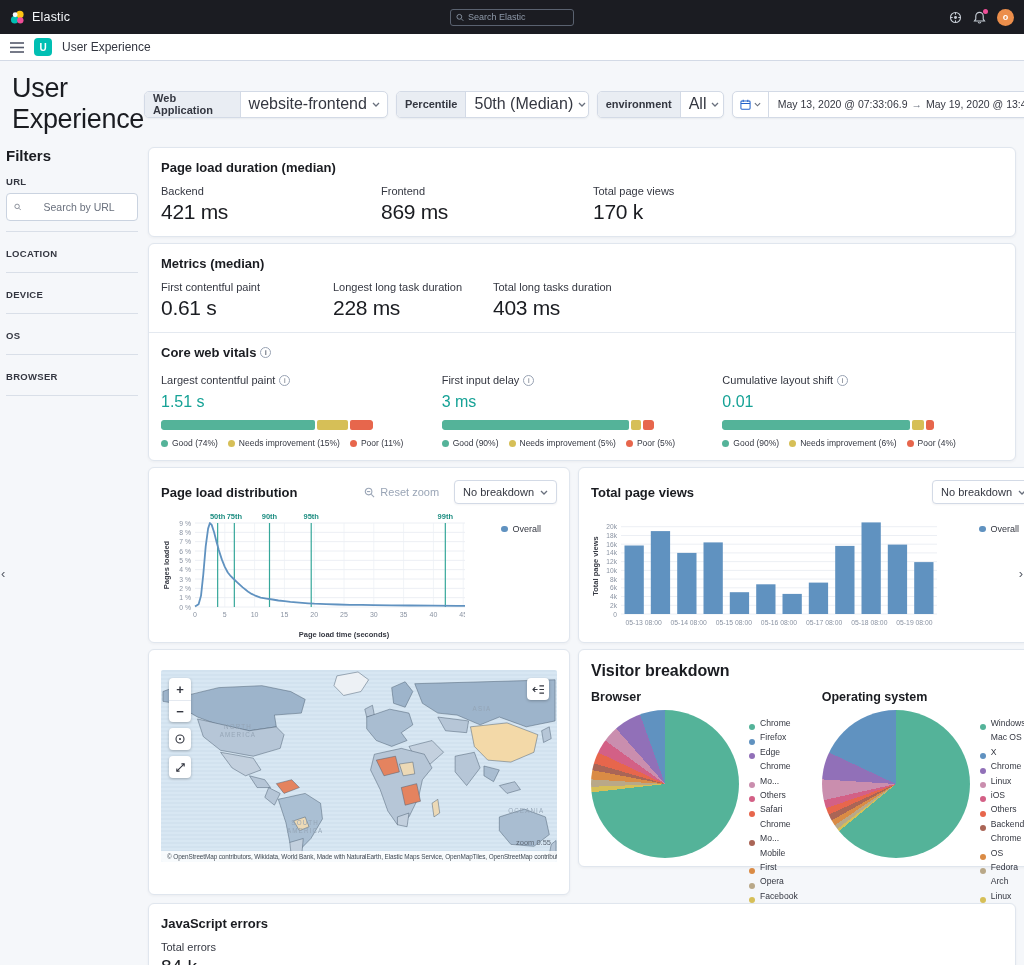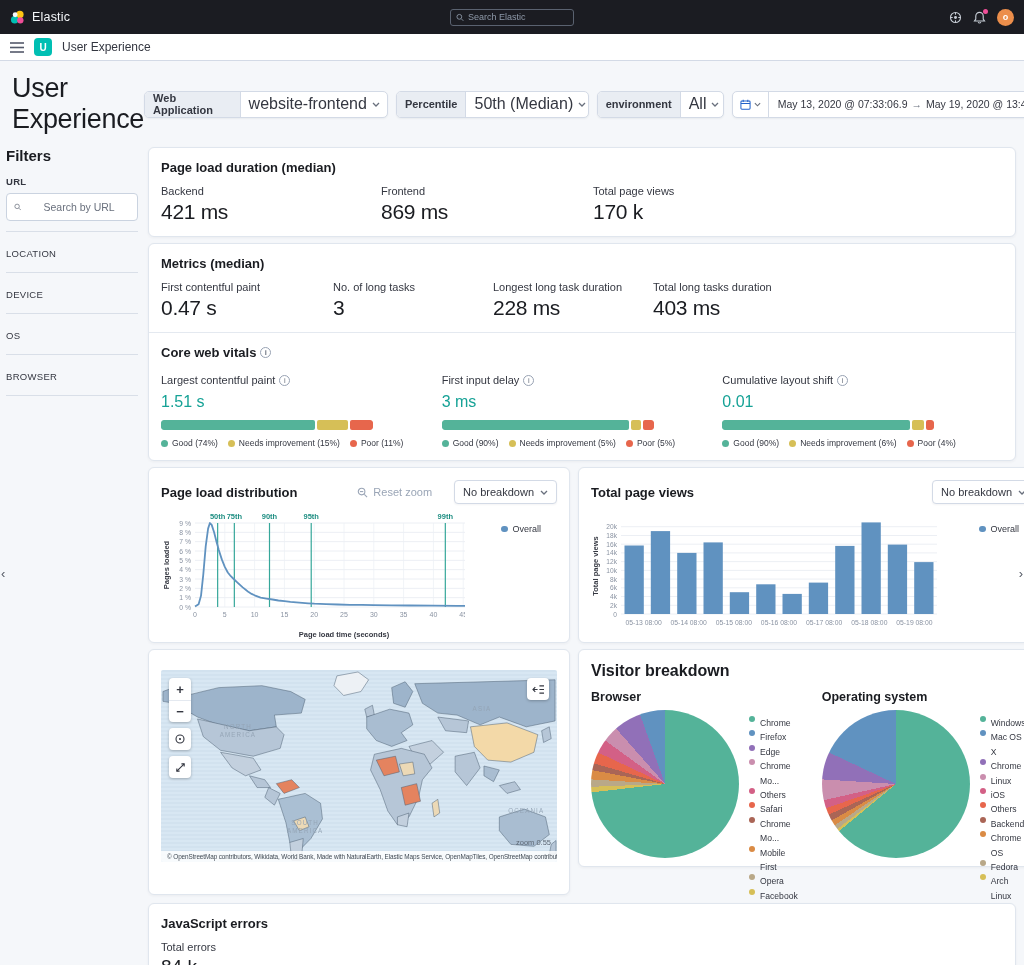--- a/index.html
+++ b/index.html
@@ -45,21 +45,21 @@
   .layout { display:flex; align-items:flex-start; }
   .sidebar { width:148px; flex:none; padding:2px 10px 0 6px; }
   .sb-title { font-size:15px; font-weight:bold; color:#1A1C21; margin-bottom:12px; }
   .sb-label { font-size:9.5px; font-weight:bold; color:#343741; letter-spacing:.3px; margin-bottom:6px; }
   .sb-search { height:28px; background:#fff; border:1px solid #CAD3E0; border-radius:4px; display:flex; align-items:center;
     gap:22px; padding:0 7px; margin-bottom:10px; }
   .sb-search input { border:none; outline:none; font-size:10.5px; color:#343741; width:100%; font-family:inherit; background:transparent; }
   .sb-search input::placeholder { color:#69707D; }
   .side-section { border-top:1px solid #D9DFE8; padding:11px 0; cursor:pointer; }
   .side-section:last-child { border-bottom:1px solid #D9DFE8; }
-  .side-section-label { font-size:9.5px; font-weight:normal; color:#343741; letter-spacing:.3px; }
+  .side-section-label { font-size:9.5px; font-weight:bold; color:#343741; letter-spacing:.3px; }
 
   main { flex:1; padding:2px 8px 8px 0; min-width:0; }
   .panel { background:#fff; border:1px solid #E0E6EE; border-radius:6px; box-shadow:0 1px 3px rgba(32,46,64,.05);
     padding:12px; margin-bottom:6px; position:relative; }
   .panel-title { font-size:13px; font-weight:bold; color:#1A1C21; }
 
   
   .stats-row { display:grid; margin-top:10px; }
   #pld-stats { grid-template-columns:220px 212px auto; }
   #metric-stats { grid-template-columns:172px 160px 160px 160px auto; }
@@ -78,21 +78,21 @@
   .cwv-bar { width:212px; height:10px; display:flex; gap:2px; border-radius:3px; overflow:hidden; }
   .cwv-bar span { height:100%; border-radius:2px; }
   .cwv-legend { display:flex; gap:10px; margin-top:8px; }
   .cwv-legend .li { display:flex; align-items:center; gap:4px; font-size:8.5px; color:#343741; }
   .dot { width:7px; height:7px; border-radius:50%; flex:none; }
 
   
   .row2 { display:grid; grid-template-columns:422px 1fr; gap:8px; align-items:start; margin-bottom:6px; }
   .row2 .panel { margin-bottom:0; }
   .chart-head { display:flex; align-items:center; }
-  .chart-ctls { margin-left:auto; display:flex; align-items:center; gap:22px; }
+  .chart-ctls { margin-left:auto; display:flex; align-items:center; gap:15px; }
   .resetzoom { display:flex; align-items:center; gap:5px; font-size:11px; color:#9AA5B6; cursor:default; }
   .select-box { display:flex; align-items:center; gap:6px; height:24px; border:1px solid #D3DAE6; border-radius:4px;
     padding:0 8px; font-size:11px; color:#343741; background:#fff; box-shadow:0 1px 2px rgba(32,46,64,.05); cursor:pointer; }
   .chart-wrap { display:flex; margin-top:4px;gap:36px; }
   .chart-legend { padding-top:16px; min-width:56px; }
   .chart-legend .li { display:flex; align-items:center; gap:5px; font-size:9px; color:#343741; cursor:pointer; }
   .chart-legend .dot { width:6.5px; height:6.5px; }
 
   
   .map-panel { height:246px; }
@@ -111,21 +111,21 @@
 
   
   .visitor-panel { height:218px; }
   .vb-title { font-size:16px; font-weight:bold; color:#1A1C21; }
   #pies { display:flex; gap:24px; margin-top:10px; }
   .pie-group { flex:1; }
   .pie-subtitle { font-size:12.5px; font-weight:bold; color:#1A1C21; margin-bottom:6px; }
   .pie-row { display:flex; align-items:flex-start; gap:10px; }
   .pie { width:148px; height:148px; border-radius:50%; flex:none; cursor:pointer; }
   .pie-legend { padding-top:6px; }
-  .pie-legend .li { display:flex; align-items:flex-start; gap:5px; font-size:8.6px; color:#343741; line-height:14.4px; cursor:pointer; }
+  .pie-legend .li { display:flex; align-items:flex-end; gap:5px; font-size:8.6px; color:#343741; line-height:14.4px; cursor:pointer; }
   .pie-legend .dot { width:6px; height:6px; }
 
   
   .total-label { font-size:11px; color:#343741; margin-top:10px; }
   .total-value { font-size:19px; color:#1A1C21; margin-top:3px; }
 
   .edge-chev { position:absolute; top:566px; font-size:13px; color:#555B66; z-index:9; cursor:pointer; }
   .edge-chev.l { left:1px; } .edge-chev.r { right:1px; }
 
   svg text { font-family:"Liberation Sans", sans-serif; }
@@ -278,25 +278,21 @@
             <div class="stat-value">170 k</div>
           </div>
         </div>
     </section>
 
     <section class="panel">
       <div class="panel-title">Metrics (median)</div>
       <div class="stats-row" id="metric-stats">
           <div class="stat">
             <div class="stat-label">First contentful paint</div>
-            <div class="stat-value">0.47 s</div>
-          </div>
-          <div class="stat">
-            <div class="stat-label">No. of long tasks</div>
-            <div class="stat-value">3</div>
+            <div class="stat-value">0.61 s</div>
           </div>
           <div class="stat">
             <div class="stat-label">Longest long task duration</div>
             <div class="stat-value">228 ms</div>
           </div>
           <div class="stat">
             <div class="stat-label">Total long tasks duration</div>
             <div class="stat-value">403 ms</div>
           </div>
         </div>

